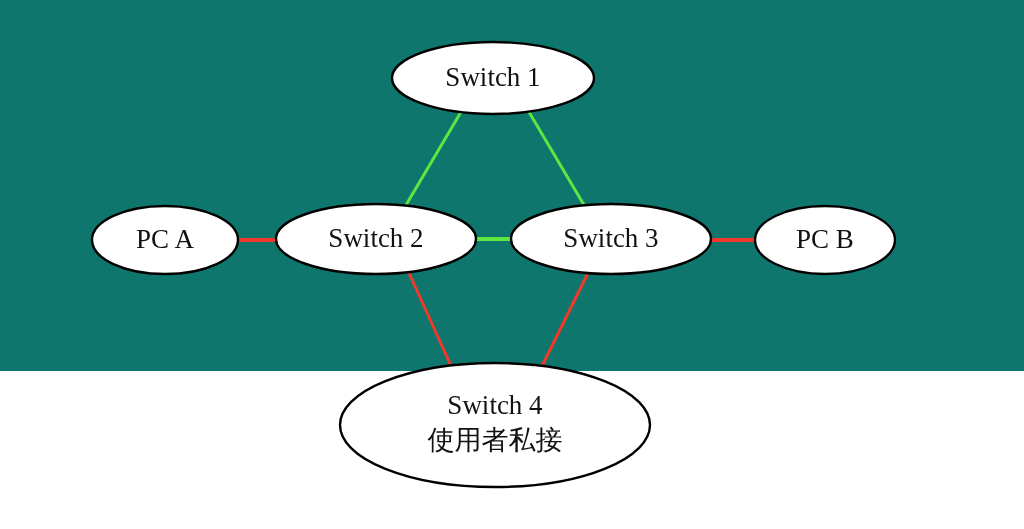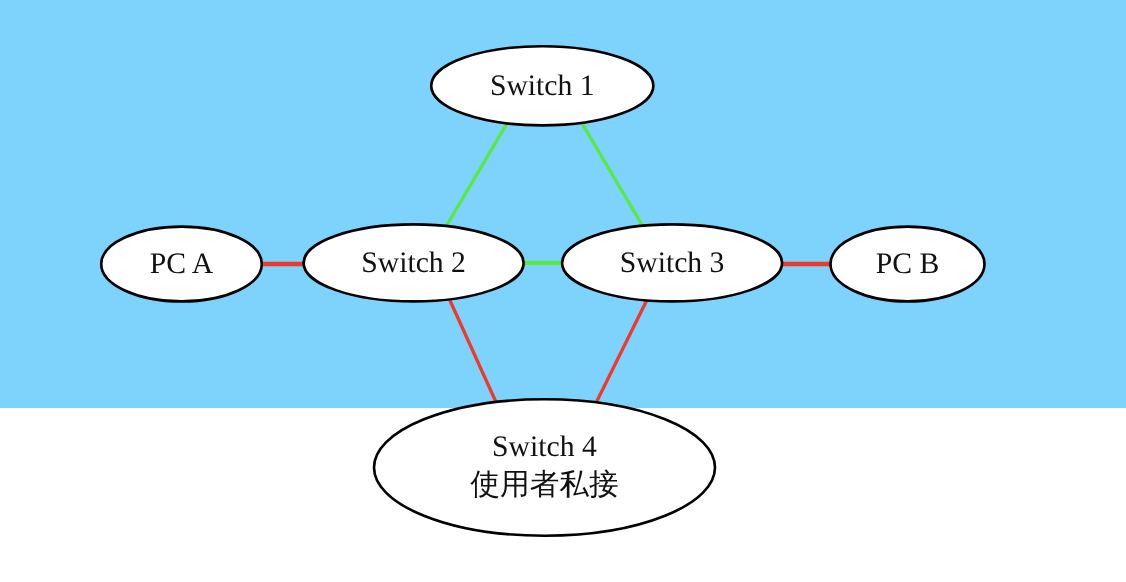--- a/index.html
+++ b/index.html
@@ -10,21 +10,21 @@
   body {
     width: 1024px;
     height: 529px;
     overflow: hidden;
     font-family: "Liberation Serif", "DejaVu Serif", serif;
   }
   #diagram-canvas {
     position: relative;
     width: 1024px;
     height: 371px;
-    background: #7dd3fc;
+    background: #0f766e;
   }
   #diagram-svg {
     position: absolute;
     top: 0;
     left: 0;
     width: 1024px;
     height: 529px;
     display: block;
   }
   .node-ellipse {

